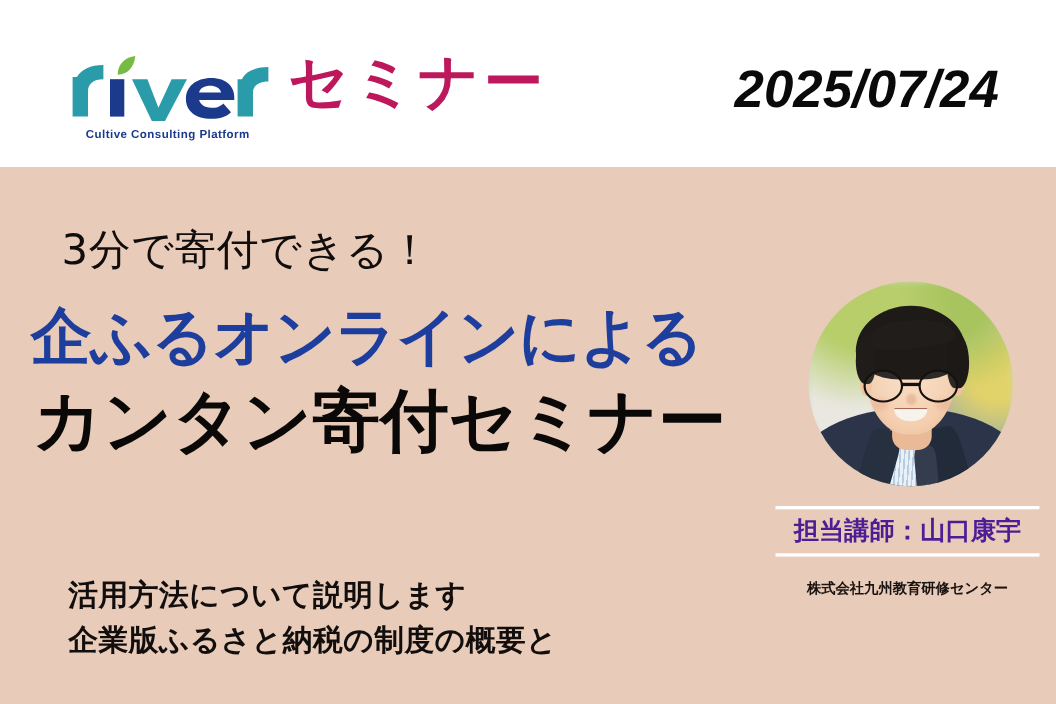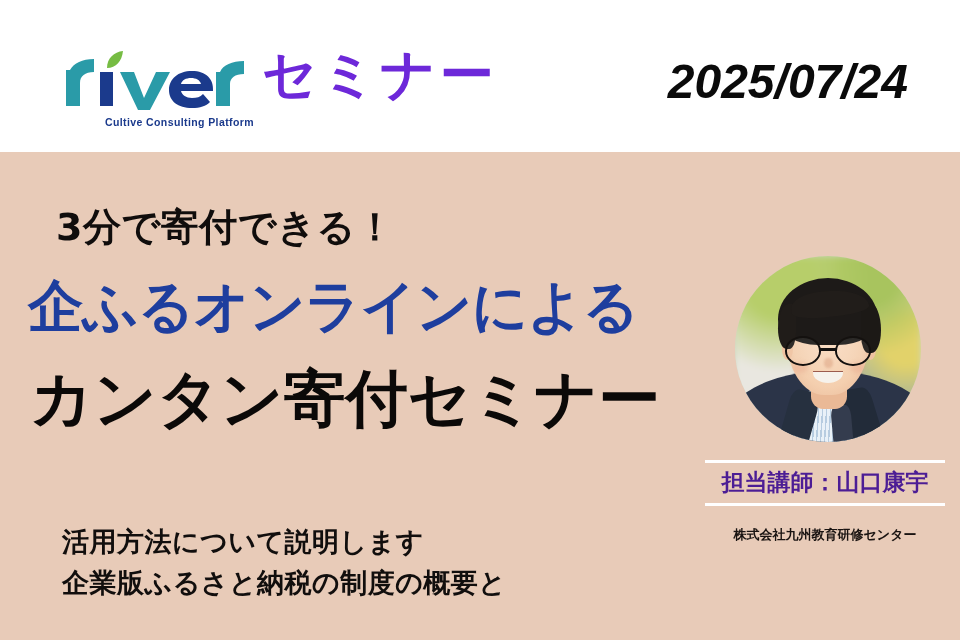--- a/index.html
+++ b/index.html
@@ -39,34 +39,34 @@
     position: absolute;
     left: 0; top: 0;
     width: 190px;
     height: 62px;
   }
   .logo-tagline {
     position: absolute;
     left: 14px;
     top: 66px;
     width: 176px;
-    text-align: right;
+    text-align: left;
     font-size: 10.5px;
     font-weight: bold;
     letter-spacing: 0.4px;
     color: #1B3A8C;
     white-space: nowrap;
   }
   .header-title {
     position: absolute;
     left: 262px;
     top: 48px;
     font-size: 54px;
     font-weight: bold;
-    color: #6d28d9;
+    color: #be185d;
     letter-spacing: 4px;
     line-height: 1;
     white-space: nowrap;
     font-family: "DejaVu Sans", "Liberation Sans", sans-serif;
   }
   .header-date {
     position: absolute;
     right: 52px;
     top: 56px;
     font-size: 48px;
@@ -85,21 +85,21 @@
     left: 0; top: 152px;
     width: 960px;
     height: 488px;
     background: #E8CBB8;
   }
   .kicker {
     position: absolute;
     left: 56px;
     top: 50px;
     font-size: 38px;
-    font-weight: bold;
+    font-weight: normal;
     color: #100D0C;
     letter-spacing: 0.5px;
     white-space: nowrap;
     font-family: "DejaVu Sans", "Liberation Sans", sans-serif;
   }
   .headline-blue {
     position: absolute;
     left: 28px;
     top: 126px;
     font-size: 57px;
@@ -108,21 +108,21 @@
     letter-spacing: -1px;
     line-height: 1;
     white-space: nowrap;
     font-family: "DejaVu Sans", "Liberation Sans", sans-serif;
     transform: scaleX(0.97);
     transform-origin: left center;
   }
   .headline-serif {
     position: absolute;
     left: 30px;
-    top: 216px;
+    top: 200px;
     font-size: 62px;
     font-weight: bold;
     color: #0B0908;
     letter-spacing: 0px;
     line-height: 1;
     white-space: nowrap;
     font-family: "DejaVu Serif", "Liberation Serif", serif;
   }
   .subcopy {
     position: absolute;

